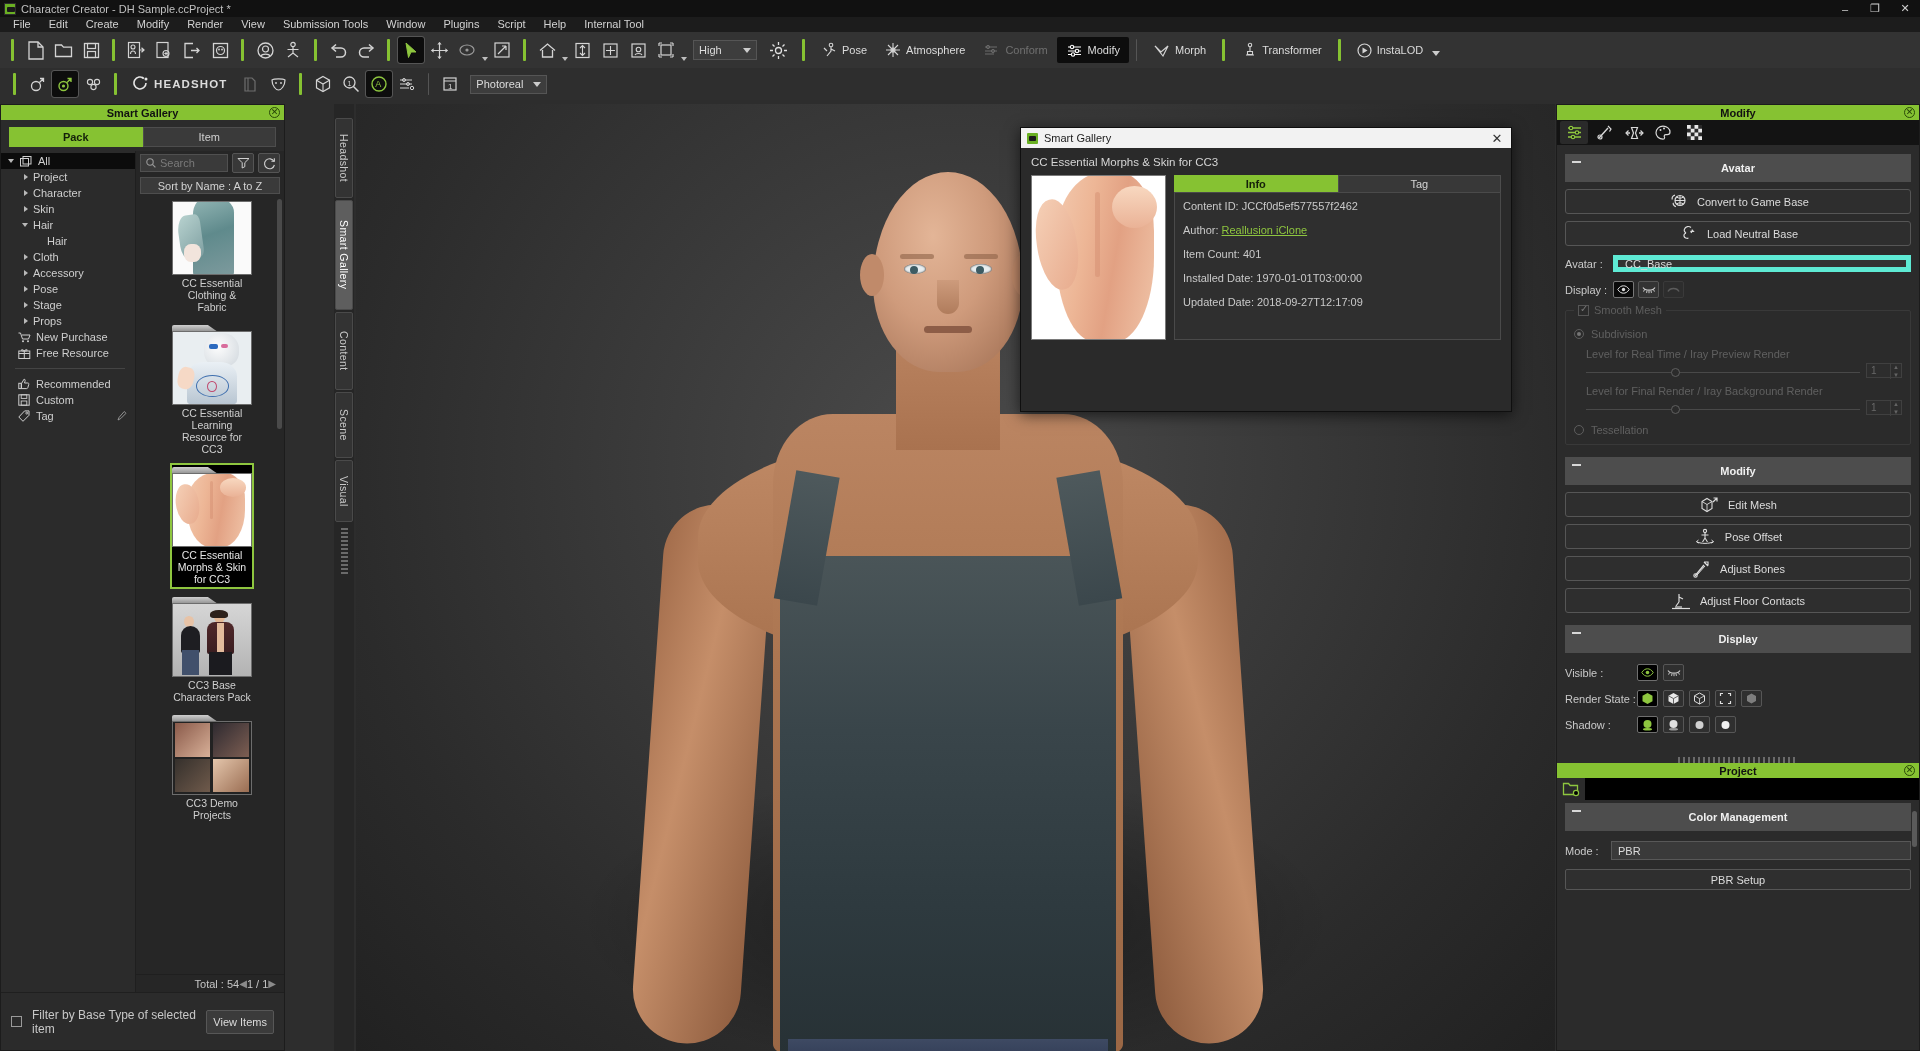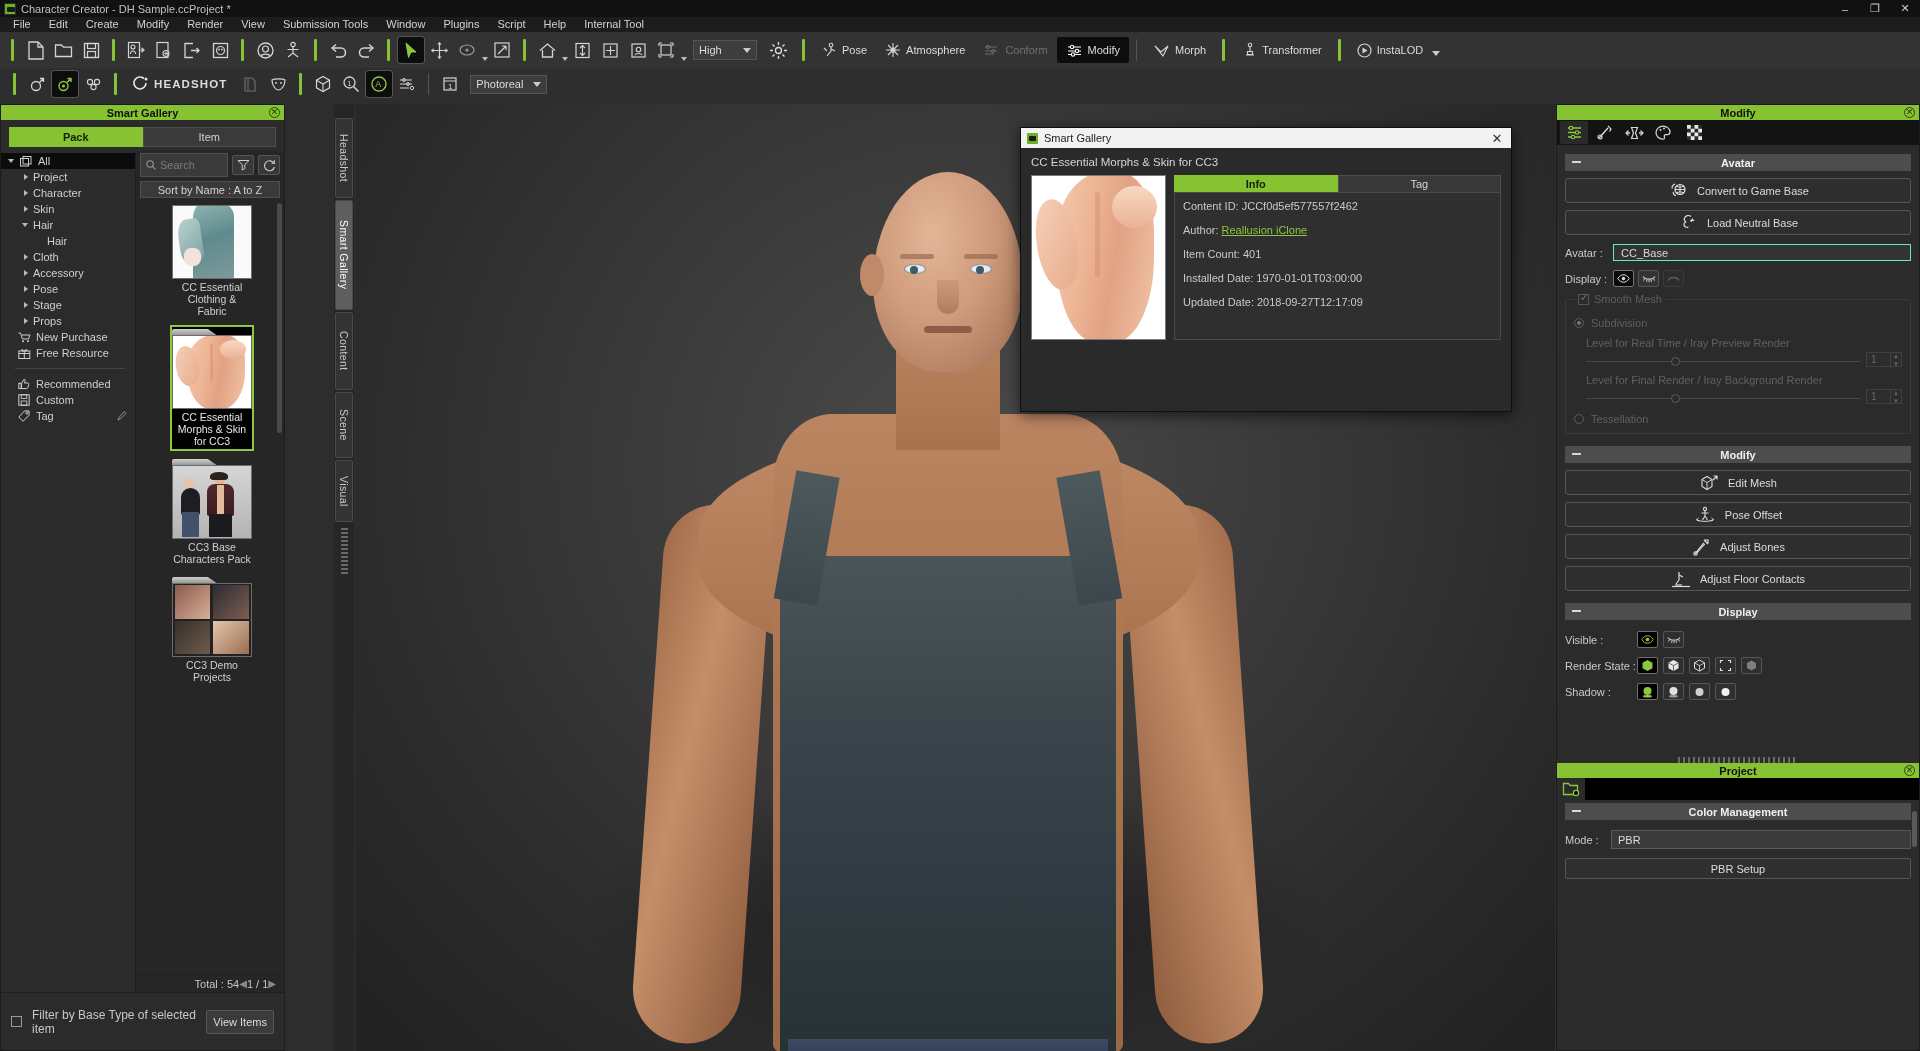--- a/index.html
+++ b/index.html
@@ -57,21 +57,21 @@
   .tr-row{ height:16px;display:flex;align-items:center;font-size:11px;color:#cfcfcf;padding-left:6px;white-space:nowrap; }
   .tr-row.sel{ background:#0c0c0c; }
   .tri{ width:10px;height:10px;position:relative;flex:none;margin-right:2px; }
   .tri.r:after{content:"";position:absolute;left:3px;top:2px;border-left:4px solid #b9b9b9;border-top:3px solid transparent;border-bottom:3px solid transparent;}
   .tri.d:after{content:"";position:absolute;left:1px;top:3px;border-top:4px solid #b9b9b9;border-left:3px solid transparent;border-right:3px solid transparent;}
   .tr-ico{ width:14px;height:12px;margin-right:5px;display:flex;align-items:center;justify-content:center;flex:none;color:#cfcfcf; }
   .tree-div{ height:1px;background:#444;margin:7px 10px 7px 14px; }
 
   .gal{ flex:1;display:flex;flex-direction:column;min-width:0;background:#262626;}
   .gal-top{ display:flex;align-items:center;gap:4px;padding:2px 4px 0 4px; }
-  .searchbox{ flex:1;height:24px;background:#3a3a3a;border:1px solid #505050;display:flex;align-items:center;gap:4px;padding:0 5px;min-width:0; }
+  .searchbox{ flex:1;height:18px;background:#3a3a3a;border:1px solid #505050;display:flex;align-items:center;gap:4px;padding:0 5px;min-width:0; }
   .searchbox .ph{ font-size:11px;color:#7a7a7a; }
   .sq-btn{ width:22px;height:20px;border:1px solid #555;background:#383838;display:flex;align-items:center;justify-content:center;border-radius:2px;flex:none;color:#d0d0d0; }
   .sortbar{ height:17px;margin:4px 4px 0 4px;background:#3a3a3a;border:1px solid #4e4e4e;display:flex;align-items:center;justify-content:center;font-size:11px;color:#d2d2d2; }
   .grid{ flex:1;overflow:hidden;position:relative;margin-top:5px;padding-left:4px; }
   .card{ width:80px;margin:0 auto 8px auto;position:relative; }
   .card .folder{ height:8px;width:100%;position:relative; }
   .card .folder:before{content:"";position:absolute;left:0;top:2px;width:46px;height:7px;background:linear-gradient(#cfcfcf,#8e8e8e);border-top-left-radius:2px;clip-path:polygon(0 0,78% 0,100% 100%,0 100%);}
   .card .thumb{ width:80px;height:74px;background:#fff;border:1px solid #6d6d6d;overflow:hidden;position:relative; }
   .card .cap{ font-size:10.5px;line-height:12px;color:#cfcfcf;text-align:center;padding:2px 0 2px 0;white-space:normal; }
   .card.sel{ outline:2px solid #8ec63f; background:#000; }
@@ -158,27 +158,27 @@
     background:linear-gradient(120deg,#f6d2b9,#e7a98b);transform:rotate(-9deg); }
   .bf-spine{ position:absolute;left:47%;top:10%;width:4%;height:52%;border-radius:3px;background:rgba(210,140,110,.45); }
   .bf-sh{ position:absolute;right:6%;top:6%;width:34%;height:26%;border-radius:50%;background:linear-gradient(180deg,#f8d8c0,#eab296); }
 
   
   .rpanel{ position:absolute;left:1556px;top:104px;width:364px;height:947px;background:#2b2b2b;border:1px solid #1c1c1c; }
   .rp-iconbar{ height:25px;background:#131313;display:flex;align-items:center;padding-left:2px; }
   .rp-ico{ width:28px;height:23px;display:flex;align-items:center;justify-content:center;margin:0 1px;border-radius:2px;color:#d8d8d8; }
   .rp-ico.on{ background:#2a2a2a;color:#8ec63f; }
   .rp-scroll{ position:absolute;left:0;top:41px;right:0;height:607px;overflow:hidden;padding:0 8px; }
-  .grp{ height:17px;background:#4d4d4d;display:flex;align-items:center;justify-content:center;position:relative;margin-top:8px; }
+  .grp{ height:28px;background:#4d4d4d;display:flex;align-items:center;justify-content:center;position:relative;margin-top:8px; }
   .grp .gt{ font-size:11px;color:#f0f0f0;font-weight:bold; }
   .grp .gm{ position:absolute;left:7px;top:7px;width:9px;height:2px;background:#d8d8d8; }
   .bigbtn{ height:25px;margin-top:7px;border:1px solid #565656;border-radius:3px;display:flex;align-items:center;justify-content:center;gap:9px;font-size:11px;color:#dcdcdc;background:#2e2e2e; }
   .row{ display:flex;align-items:center;margin-top:9px;font-size:11px;color:#c9c9c9; }
   .row .rl{ width:48px;flex:none; }
-  .txtfield{ flex:1;height:17px;background:#333;border:1px solid #5eead4;display:flex;align-items:center;padding-left:7px;font-size:11px;color:#dadada; }
+  .txtfield{ flex:1;height:17px;background:#333;border:5px solid #5eead4;display:flex;align-items:center;padding-left:7px;font-size:11px;color:#dadada; }
   .mini{ width:21px;height:17px;border:1px solid #565656;background:#333;display:flex;align-items:center;justify-content:center;margin-right:4px;border-radius:2px;color:#d6d6d6; }
   .mini.on{ background:#0b0b0b;border-color:#777; }
   .mini.dis{ opacity:.35; }
   .fieldset{ border:1px solid #4a4a4a;border-radius:2px;margin-top:12px;padding:10px 8px 8px 8px;position:relative;opacity:.45; }
   .fs-leg{ position:absolute;left:8px;top:-7px;background:#2b2b2b;padding:0 4px;display:flex;align-items:center;gap:5px;font-size:11px;color:#9a9a9a; }
   .fs-chk{ width:11px;height:11px;border:1px solid #8a8a8a;position:relative; }
   .fs-chk:after{content:"✓";position:absolute;left:1px;top:-3px;font-size:10px;color:#cfcfcf;}
   .radio{ width:10px;height:10px;border:1px solid #9a9a9a;border-radius:50%;position:relative;flex:none; }
   .radio.on:after{ content:"";position:absolute;left:2px;top:2px;width:4px;height:4px;border-radius:50%;background:#cfcfcf; }
   .subrow{ display:flex;align-items:center;gap:7px;font-size:11px;color:#9e9e9e;margin-top:7px; }
@@ -674,20 +674,34 @@
             <div class="card" style="margin-top:2px">
               <div class="thumb">
                 <div style="position:absolute;inset:0;background:#fafafa"></div>
                 <div style="position:absolute;left:26%;top:-6%;width:52%;height:112%;background:linear-gradient(160deg,#93b6b5,#5f8a8c 45%,#7f9b9e);border-radius:30% 40% 10% 10%/20% 18% 8% 8%"></div>
                 <div style="position:absolute;left:8%;top:18%;width:30%;height:60%;background:linear-gradient(140deg,#b9d3d0,#7e9fa1);border-radius:40% 20% 20% 30%;transform:rotate(-8deg)"></div>
                 <div style="position:absolute;left:14%;top:58%;width:22%;height:26%;background:#f2e4dc;border-radius:40%"></div>
               </div>
               <div class="cap">CC Essential Clothing &amp; Fabric</div>
             </div>
 
+            <div class="card">
+              <div class="folder"></div>
+              <div class="thumb">
+                <div style="position:absolute;inset:0;background:#e9eef1"></div>
+                <div style="position:absolute;left:40%;top:2%;width:44%;height:46%;background:radial-gradient(circle at 40% 40%,#fdfdfd,#cfd6dc);border-radius:48% 48% 44% 44%"></div>
+                <div style="position:absolute;left:46%;top:16%;width:9px;height:5px;background:#2e6bbf;border-radius:2px"></div>
+                <div style="position:absolute;left:62%;top:17%;width:7px;height:4px;background:#d86c9c;border-radius:2px"></div>
+                <div style="position:absolute;left:18%;top:42%;width:64%;height:58%;background:linear-gradient(#eaf0f5,#b9c6d2);border-radius:34% 34% 8% 8%"></div>
+                <div style="position:absolute;left:30%;top:60%;width:42%;height:30%;border:1.5px solid #3f6fae;border-radius:50%"></div>
+                <div style="position:absolute;left:44%;top:68%;width:13%;height:16%;border:1.5px solid #c04a6f;border-radius:50%"></div>
+                <div style="position:absolute;left:6%;top:48%;width:20%;height:30%;background:#f6d9c6;border-radius:40%;transform:rotate(12deg)"></div>
+              </div>
+              <div class="cap">CC Essential Learning Resource for CC3</div>
+            </div>
 
             <div class="card sel">
               <div class="folder"></div>
               <div class="thumb">
                 <div class="backfig">
                   <div class="bf-body"></div>
                   <div class="bf-sh"></div>
                   <div class="bf-arm"></div>
                   <div class="bf-spine"></div>
                 </div>

